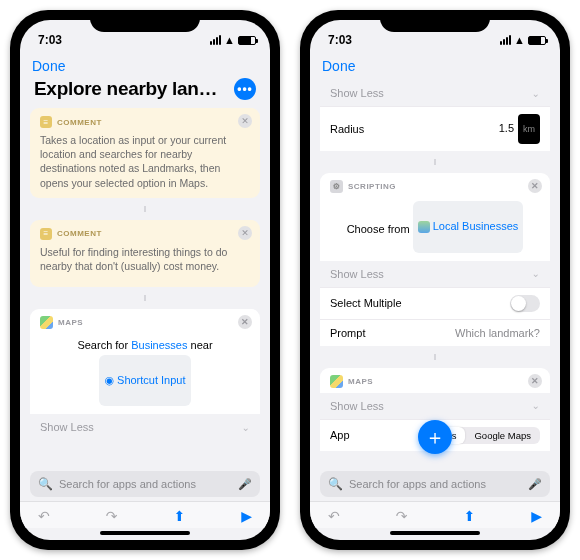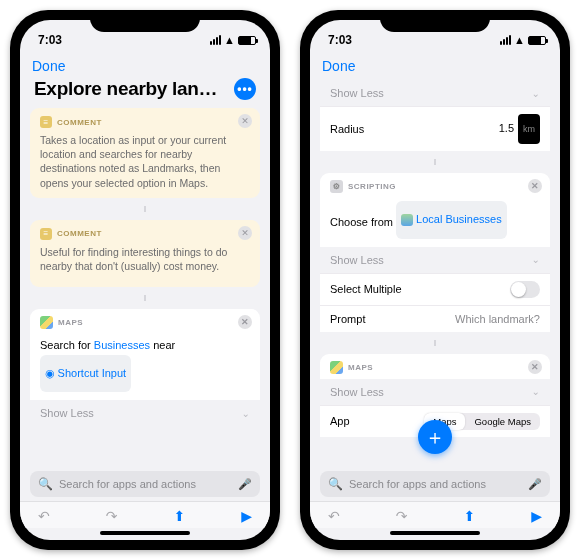--- a/index.html
+++ b/index.html
@@ -41,23 +41,23 @@
   .content { flex:1; overflow:hidden; padding: 0 10px; display:flex; flex-direction:column; gap:8px; font-size:10.5px; }
 
   .card { background:#fff; border-radius:9px; padding:8px 10px; position:relative; }
   .card.comment { background:#fdf5e1; }
   .card-head { display:flex; align-items:center; gap:5px; margin-bottom:5px; color:#b09754; font-size:8px; font-weight:700; letter-spacing:0.5px; }
   .ic { width:12px; height:12px; border-radius:3px; display:inline-flex; align-items:center; justify-content:center; font-size:8px; }
   .ic.comment-ic { background:#e7c86a; color:#fff; }
   .close-x { position:absolute; top:6px; right:8px; width:14px; height:14px; border-radius:50%; background:#e1e1e4; color:#9a9aa0; font-size:9px; display:flex; align-items:center; justify-content:center; }
   .comment-text { color:#6b6b6d; line-height:1.35; }
 
-  .link-line { color:#000; line-height:1.6; }
+  .link-line { color:#000; line-height:1.6;text-align:center; }
   .tok { color:#007aff; }
-  .pill { display:inline-flex; align-items:center; gap:3px; background:#eef0f3; border-radius:6px; padding:10px 5px; }
+  .pill { display:inline-flex; align-items:center; gap:3px; background:#eef0f3; border-radius:6px; padding:17px 5px; }
   .bullet { color:#007aff; }
 
   .connector { height:6px; display:flex; justify-content:center; }
   .connector div { width:2px; height:100%; background:#d6d6db; }
 
   .row { display:flex; align-items:center; justify-content:space-between; padding:7px 10px; font-size:11px; }
   .row.white { background:#fff; border-top:1px solid #eceaee;text-align:right; }
   .row.showless { background:#f2f2f5; color:#9a9aa0; }
   .chev { color:#bdbdc2; font-size:10px; }
   .unit { display:inline-block; background:#000000; border-radius:4px; padding:10px 5px; font-size:9px; color:#888; margin-left:4px;}

